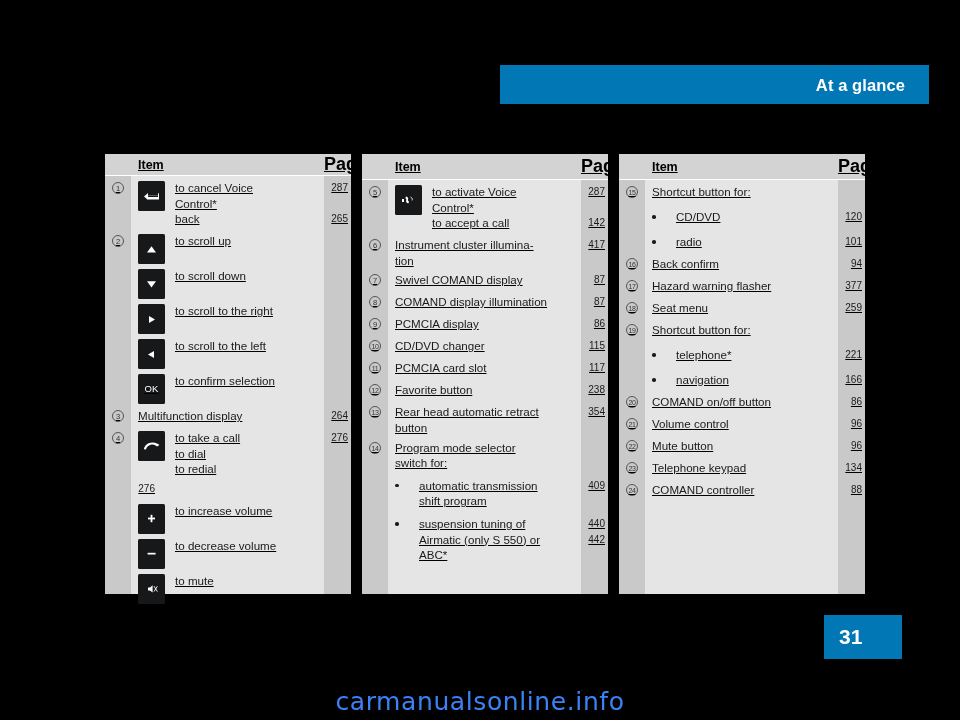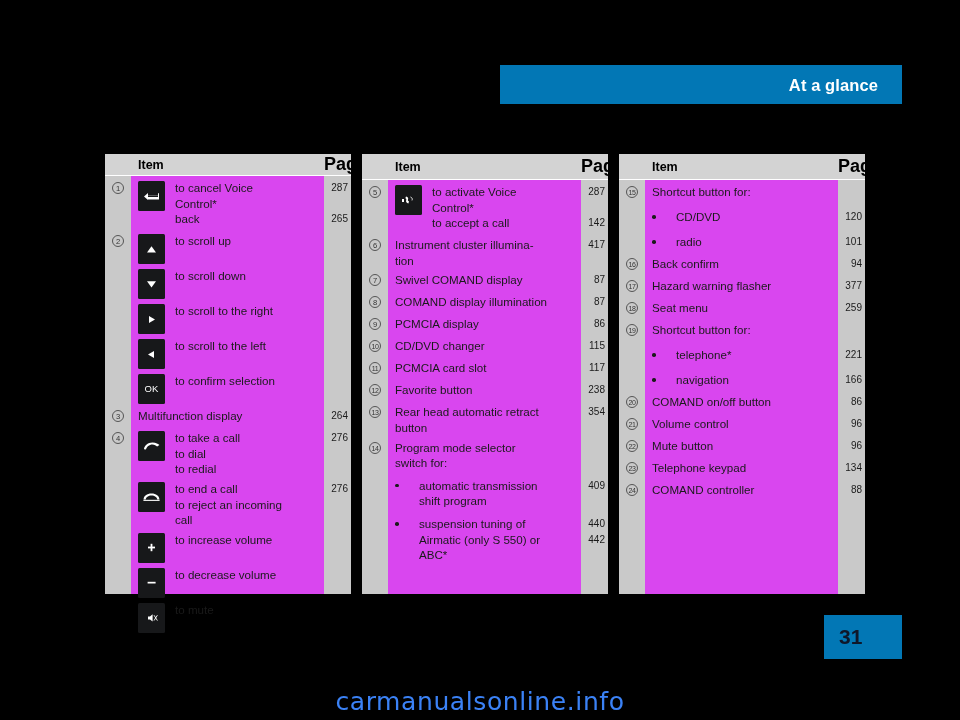--- a/index.html
+++ b/index.html
@@ -17,20 +17,21 @@
   }
 
   
   .header-bar {
     position: absolute;
     left: 500px;
     top: 65px;
     width: 402px;
     height: 39px;
     background: #0277b5;
+    padding-left: 27px;
   }
   .header-bar .header-title {
     position: absolute;
     right: 24px;
     top: 50%;
     transform: translateY(-50%);
     color: #ffffff;
     font-size: 16.5px;
     font-weight: bold;
     letter-spacing: 0.1px;
@@ -44,21 +45,21 @@
     top: 615px;
     width: 78px;
     height: 44px;
     background: #0277b5;
   }
   .page-badge .page-num {
     position: absolute;
     left: 15px;
     top: 50%;
     transform: translateY(-50%);
-    color: #0f172a;
+    color: #ffffff;
     font-size: 21px;
     font-weight: bold;
   }
 
   
   .watermark {
     position: absolute;
     left: 0;
     right: 0;
     bottom: 4px;
@@ -74,25 +75,26 @@
     position: absolute;
     left: 105px;
     top: 154px;
     width: 760px;
     height: 440px;
     display: flex;
     gap: 11px;
   }
   .tbl {
     width: 246px;
-    background: #d946ef;
+    background: #e5e5e5;
     position: relative;
     display: flex;
     flex-direction: column;
     box-sizing: border-box;
+    text-decoration: underline;
   }
   
   .tbl::before {
     content: "";
     position: absolute;
     left: 0; top: 0; bottom: 0;
     width: 26px;
     background: #c9c9c9;
   }
   .tbl::after {
@@ -393,33 +395,20 @@
             <span>to redial</span>
           </span>
         </div>
         <div class="page-col">276</div>
       </div>
 
       <div class="gap-sm"></div>
 
       <div class="row">
         <div class="num-col"></div>
-        <div class="item-col">
-          <span class="icon-box">
-            <svg width="19" height="10" viewBox="0 0 19 10">
-                <path d="M1.6 7.6 C1.6 4 5 1.6 9.5 1.6 C14 1.6 17.4 4 17.4 7.6 L15.2 7.6 C15.2 5 12.6 3.4 9.5 3.4 C6.4 3.4 3.8 5 3.8 7.6 Z" fill="#fff"></path>
-                <rect x="1.4" y="7.8" width="16.2" height="1.1" fill="#fff"></rect>
-              </svg>
-          </span>
-          <span class="txtwrap">
-            <span>to end a call</span><br>
-            <span>to reject an incoming</span><br>
-            <span>call</span>
-          </span>
-        </div>
         <div class="page-col">276</div>
       </div>
 
       <div class="gap-sm"></div>
 
       <div class="row">
         <div class="num-col"></div>
         <div class="item-col">
           <span class="icon-box">
             <svg width="17" height="9" viewBox="0 0 17 9">

